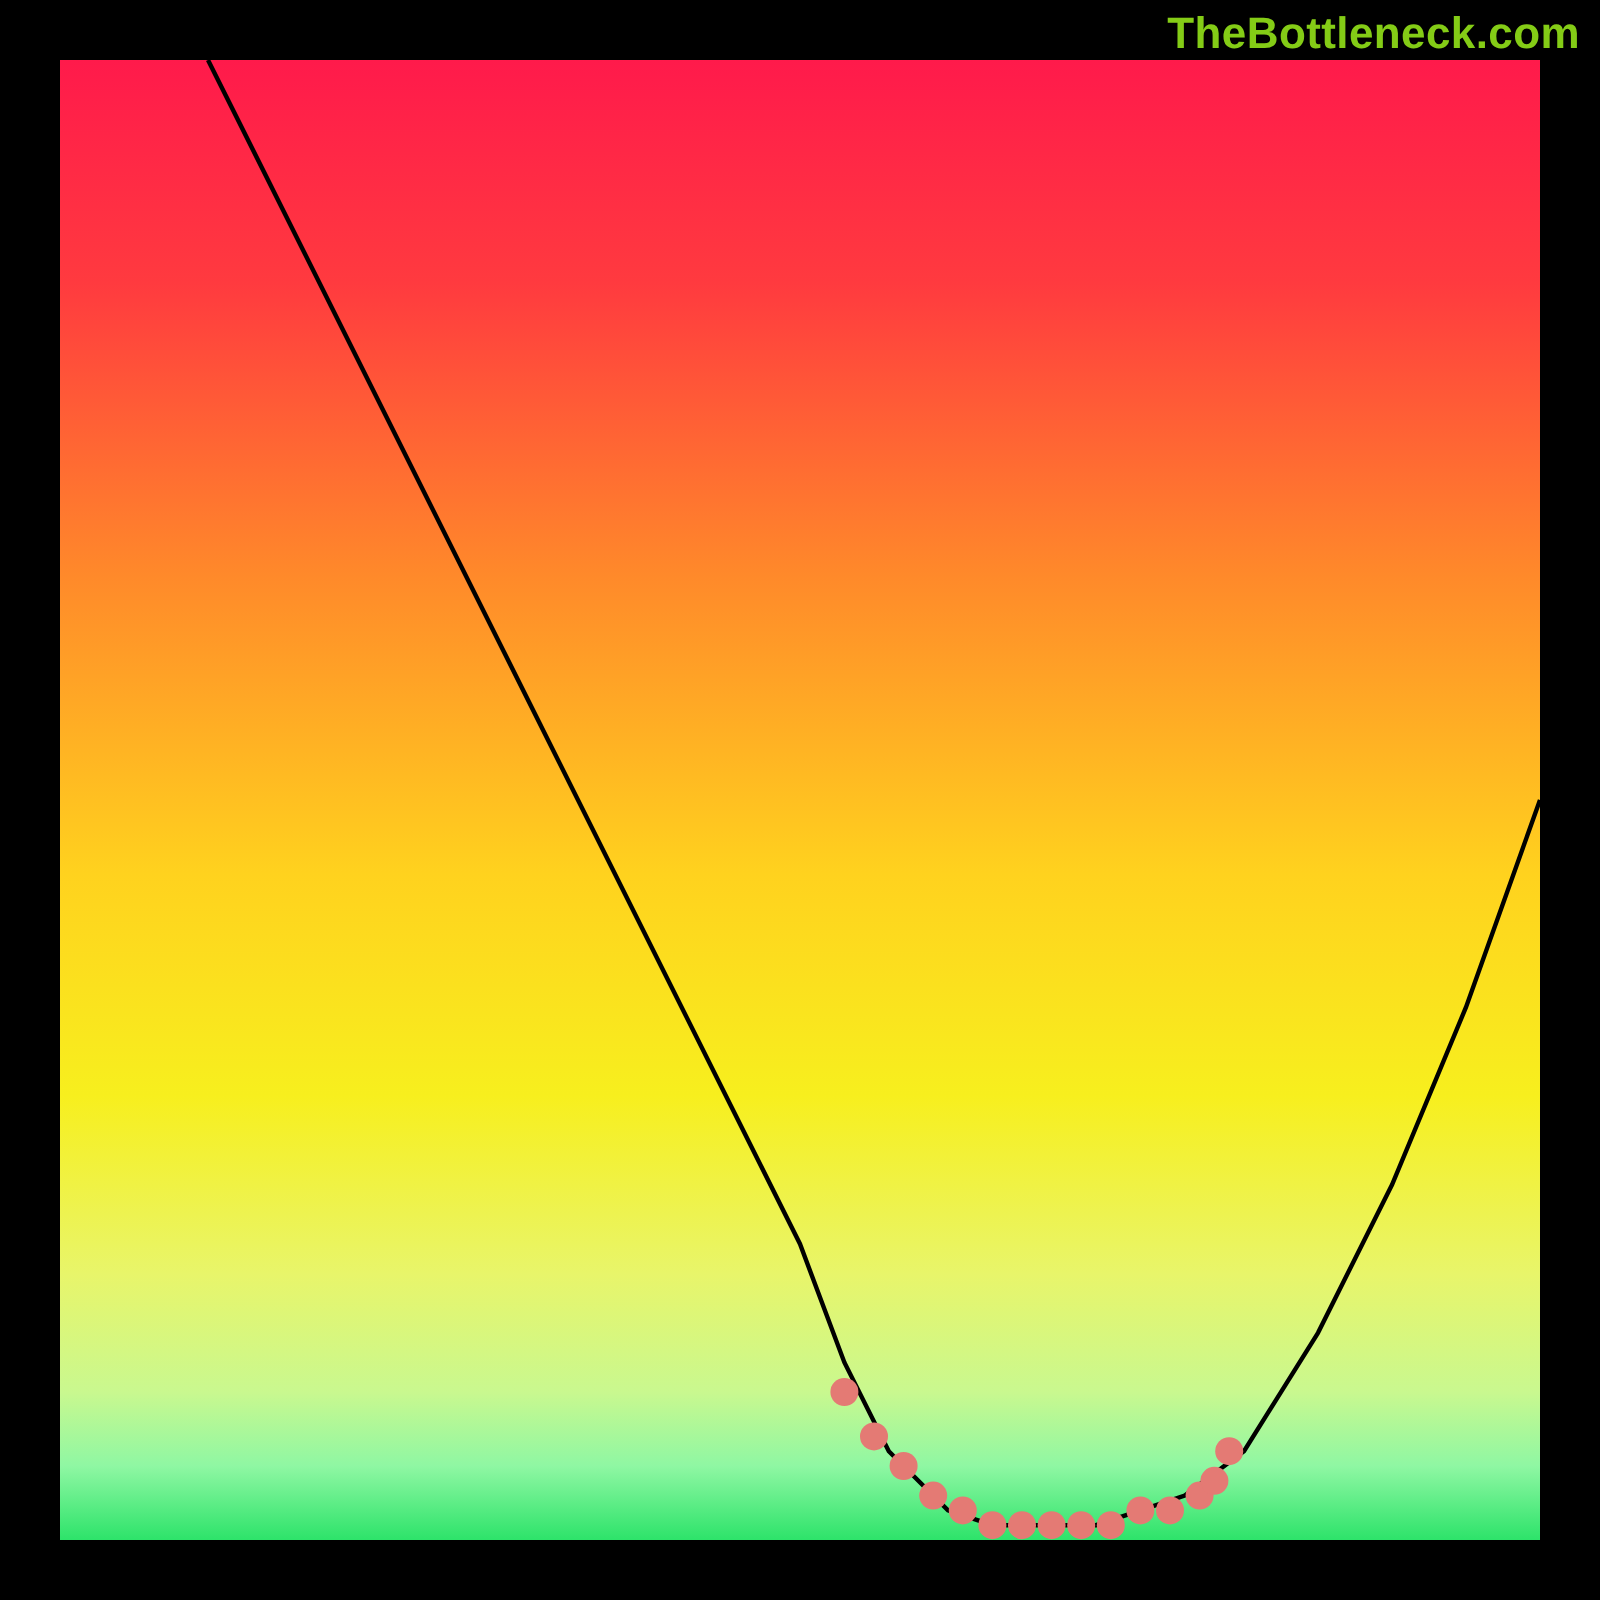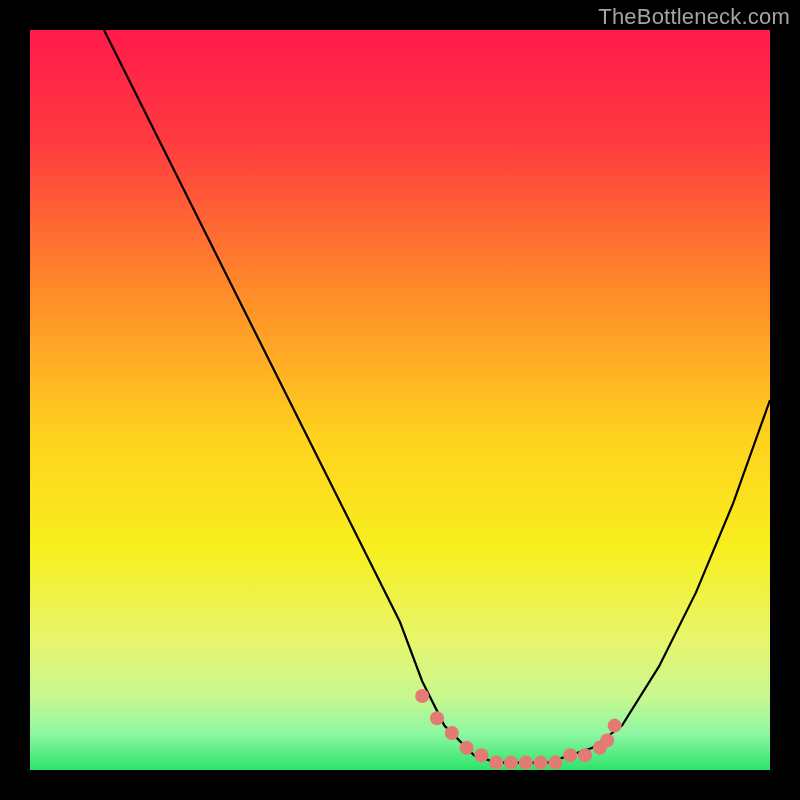--- a/index.html
+++ b/index.html
@@ -30,23 +30,23 @@
     inset: 0;
   }
   .curve-svg {
     position: absolute;
     inset: 0;
   }
   .watermark {
     position: absolute;
     top: 4px;
     right: 10px;
-    color: #a3a3a3;
+    color: #84cc16;
     font-size: 22px;
-    font-weight: 400;
+    font-weight: 700;
     letter-spacing: 0.2px;
   }
 </style>
 </head>
 <body>
 
 <div class="stage">
 
   <div class="watermark">TheBottleneck.com</div>
 

